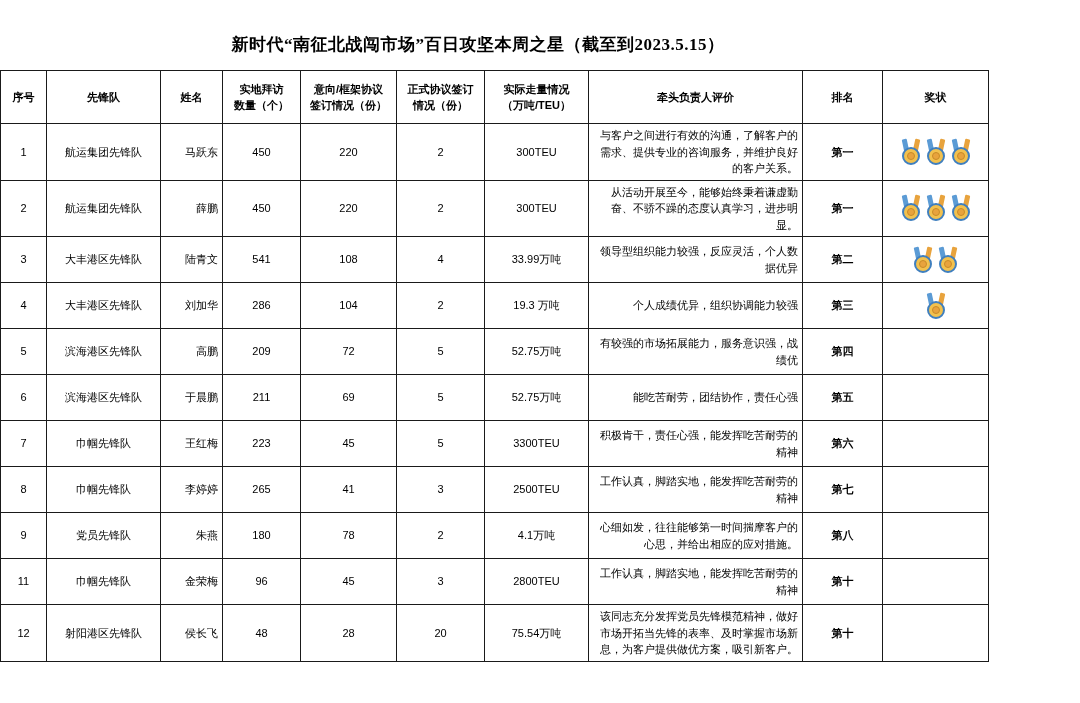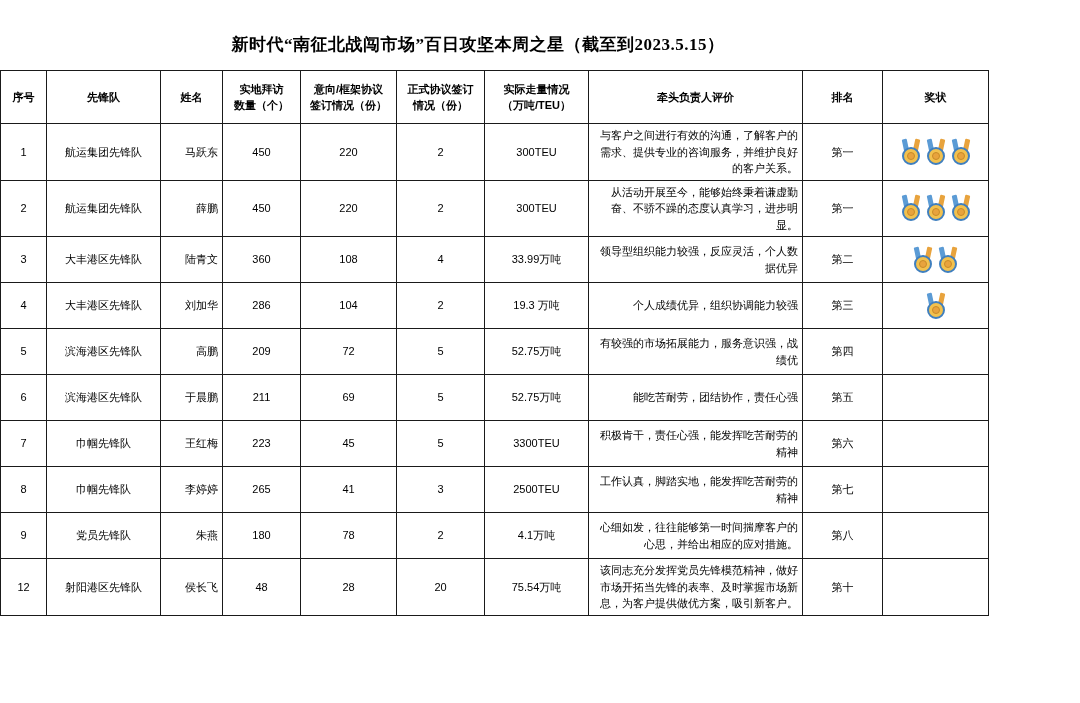--- a/index.html
+++ b/index.html
@@ -50,21 +50,21 @@
     font-weight: bold;
     font-size: 12px;
     height: 46px;
     font-family: "Liberation Sans", "DejaVu Sans", sans-serif;
   }
   td.c-idx, td.c-num, td.c-rank, td.c-name, td.c-team, td.c-vol {
     text-align: center;
   }
   td.c-team { font-size: 11px; }
   td.c-name { font-size: 11.5px; text-align: right; }
-  td.c-rank { font-weight: normal; font-size: 12px; margin-left: 12px; }
+  td.c-rank { font-weight: bold; font-size: 12px; margin-left: 12px; }
   td.c-comment {
     text-align: right;
     font-size: 10.5px;
     line-height: 1.55;
     padding-left: 6px;
     padding-right: 6px;
   }
   td.c-award {
     text-align: center;
     padding: 2px 2px;
@@ -237,21 +237,21 @@
                 <span class="ribbons"></span>
                 <span class="disc"></span>
               </span>
             </div>
           </td>
         </tr>
         <tr>
           <td class="c-idx">3</td>
           <td class="c-team">大丰港区先锋队</td>
           <td class="c-name">陆青文</td>
-          <td class="c-num">360</td>
+          <td class="c-num">541</td>
           <td class="c-num">108</td>
           <td class="c-num">4</td>
           <td class="c-vol">33.99万吨</td>
           <td class="c-comment">领导型组织能力较强，反应灵活，个人数据优异</td>
           <td class="c-rank">第二</td>
           <td class="c-award">
             <div class="medals">
               <span class="medal">
                 <span class="ribbons"></span>
                 <span class="disc"></span>
@@ -346,20 +346,34 @@
           <td class="c-num">78</td>
           <td class="c-num">2</td>
           <td class="c-vol">4.1万吨</td>
           <td class="c-comment">心细如发，往往能够第一时间揣摩客户的心思，并给出相应的应对措施。</td>
           <td class="c-rank">第八</td>
           <td class="c-award">
             <div class="medals"></div>
           </td>
         </tr>
         <tr>
+          <td class="c-idx">11</td>
+          <td class="c-team">巾帼先锋队</td>
+          <td class="c-name">金荣梅</td>
+          <td class="c-num">96</td>
+          <td class="c-num">45</td>
+          <td class="c-num">3</td>
+          <td class="c-vol">2800TEU</td>
+          <td class="c-comment">工作认真，脚踏实地，能发挥吃苦耐劳的精神</td>
+          <td class="c-rank">第十</td>
+          <td class="c-award">
+            <div class="medals"></div>
+          </td>
+        </tr>
+        <tr>
           <td class="c-idx">12</td>
           <td class="c-team">射阳港区先锋队</td>
           <td class="c-name">侯长飞</td>
           <td class="c-num">48</td>
           <td class="c-num">28</td>
           <td class="c-num">20</td>
           <td class="c-vol">75.54万吨</td>
           <td class="c-comment">该同志充分发挥党员先锋模范精神，做好市场开拓当先锋的表率、及时掌握市场新息，为客户提供做优方案，吸引新客户。</td>
           <td class="c-rank">第十</td>
           <td class="c-award">

